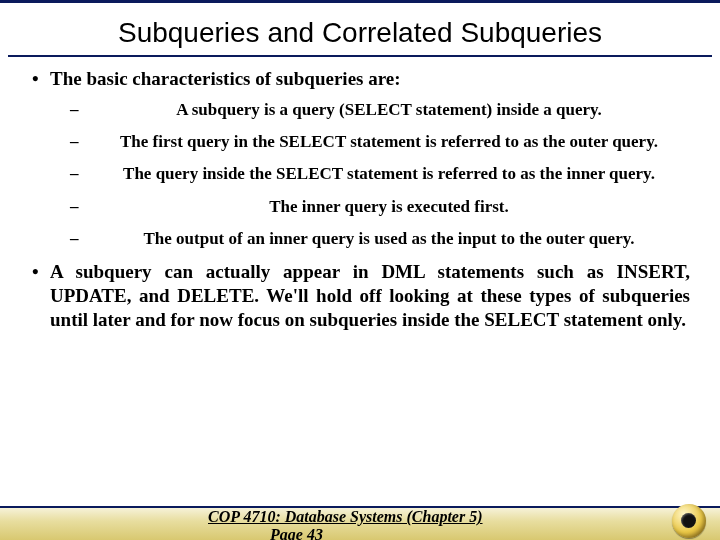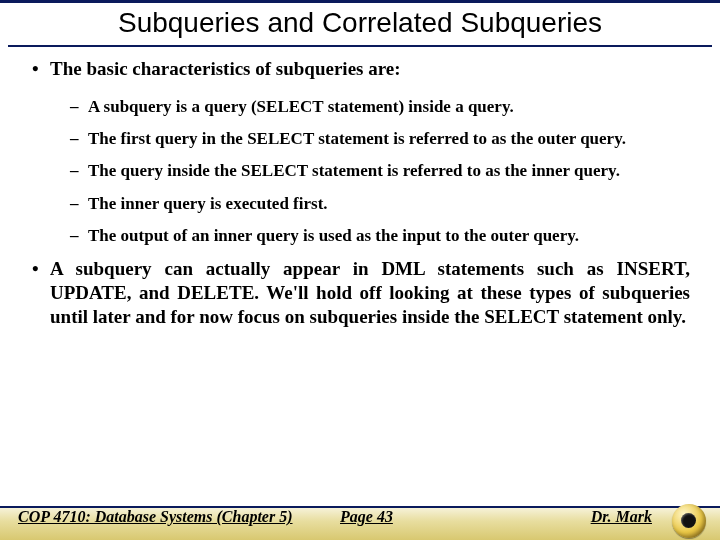--- a/index.html
+++ b/index.html
@@ -14,21 +14,21 @@
   }
   .topbar {
     height: 3px;
     background: #0a1a5c;
   }
   .title {
     text-align: center;
     font-family: Arial, Helvetica, sans-serif;
     font-size: 28px;
     color: #000;
-    padding: 4px 10px 6px 10px;
+    padding: 14px 10px 6px 10px;
     font-weight: 400;
   }
   .underline {
     height: 2px;
     background: #0a1a5c;
     margin: 0 8px 6px 8px;
   }
   .content {
     padding: 4px 30px 0 30px;
     font-size: 19px;
@@ -46,22 +46,23 @@
   ul.main > li::before {
     content: "•";
     position: absolute;
     left: 2px;
     top: 0;
     font-size: 19px;
   }
   ul.sub {
     list-style: none;
     padding-left: 20px;
-    margin-top: 15px;
+    margin-top: 8px;
     font-size: 17px;
+    text-align: center;
   }
   ul.sub > li {
     position: relative;
     padding-left: 18px;
     margin-bottom: 11px;
   }
   ul.sub > li::before {
     content: "–";
     position: absolute;
     left: 0;
@@ -72,25 +73,27 @@
   }
   .footer {
     position: absolute;
     left: 0;
     right: 0;
     bottom: 0;
     height: 34px;
     background: linear-gradient(to bottom, #f6f2d8 0%, #e8dea0 40%, #d8c870 100%);
     border-top: 2px solid #0a1a5c;
     display: flex;
+    align-items: center;
     font-family: "Times New Roman", serif;
     font-size: 16px;
     font-style: italic;
     font-weight: bold;
     color: #000;
+    flex-direction: column;
   }
   .footer-left {
     flex: 0 0 auto;
     padding-left: 18px;
     width: 340px;
     text-decoration: underline;
   }
   .footer-center {
     flex: 0 0 auto;
     width: 180px;

